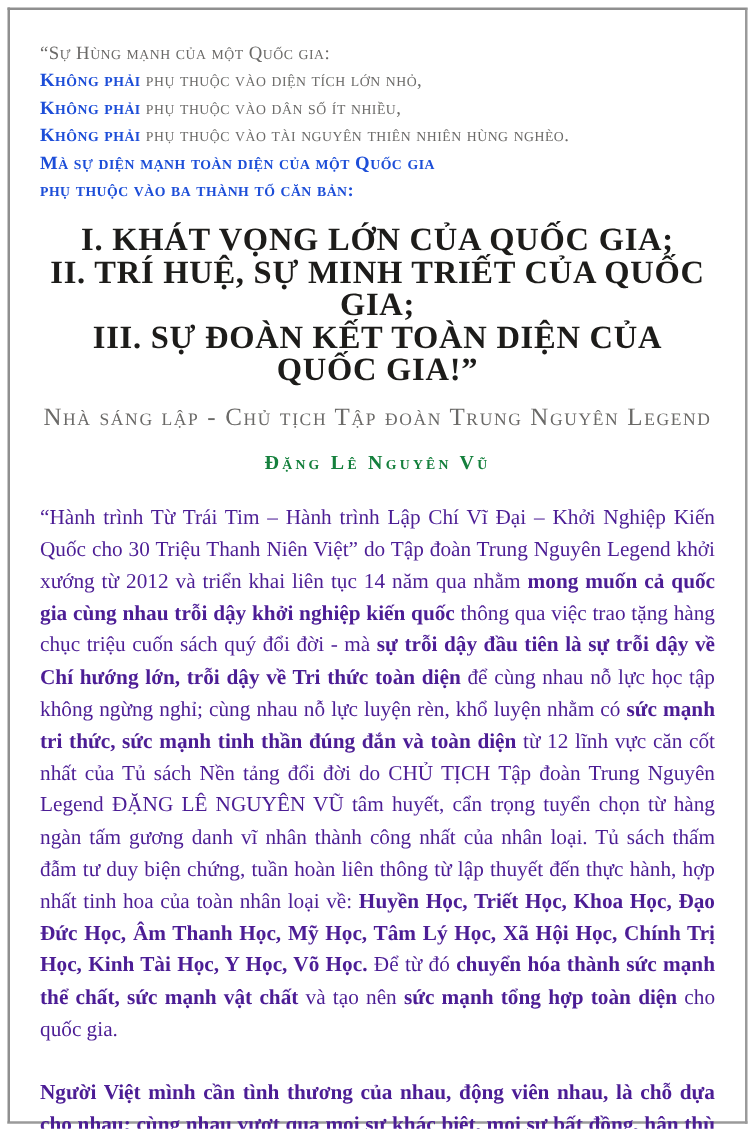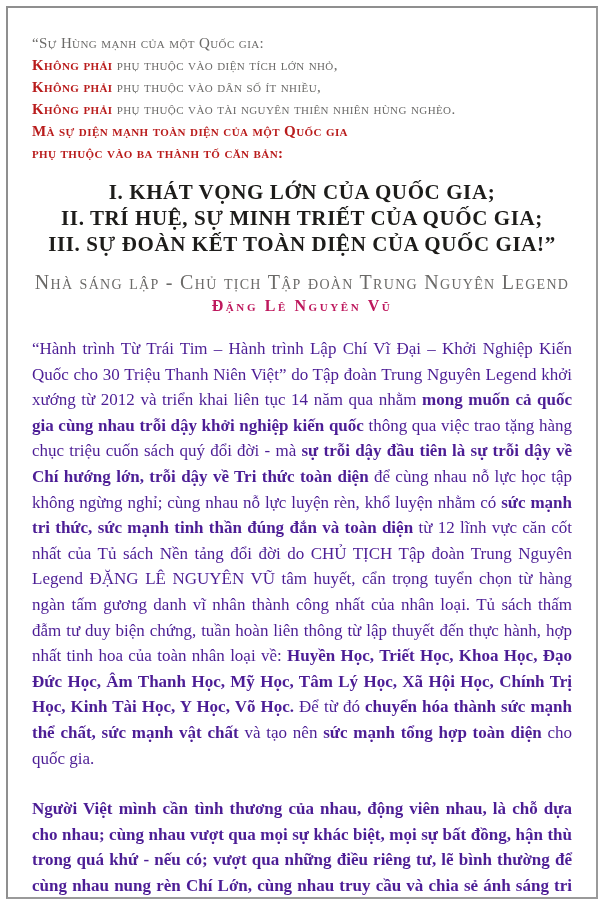--- a/index.html
+++ b/index.html
@@ -35,53 +35,53 @@
     text-align: left;
     font-variant: small-caps;
     font-size: 15px;
     line-height: 22px;
     letter-spacing: 0.4px;
     color: #6b6a68;
   }
   .header-quote .lead,
   .header-quote .affirm {
     font-weight: bold;
-    color: #b91c1c;
+    color: #1d4ed8;
     font-family: Liberation Serif, serif;
   }
   
   .pillars {
     margin-top: 15px;
     text-align: center;
     font-weight: bold;
-    font-size: 21px;
+    font-size: 26px;
     line-height: 26px;
     letter-spacing: 0.6px;
     color: #1d1c1a;
   }
   
   .founder {
     text-align: center;
     margin-top: 15px;
   }
   .founder-title {
     font-variant: small-caps;
     font-size: 20px;
     line-height: 20px;
     letter-spacing: 1.3px;
     color: #6b6a68;
   }
   .founder-name {
-    margin-top: 3px;
+    margin-top: 16px;
     font-weight: bold;
     font-variant: small-caps;
     font-size: 16px;
     line-height: 22px;
     letter-spacing: 2.6px;
-    color: #be185d;
+    color: #15803d;
   }
   
   .body-par {
     margin: 0;
     margin-top: 19px;
     text-align: justify;
     font-size: 17px;
     line-height: 25.6px;
     color: #4c1d95;
   }

